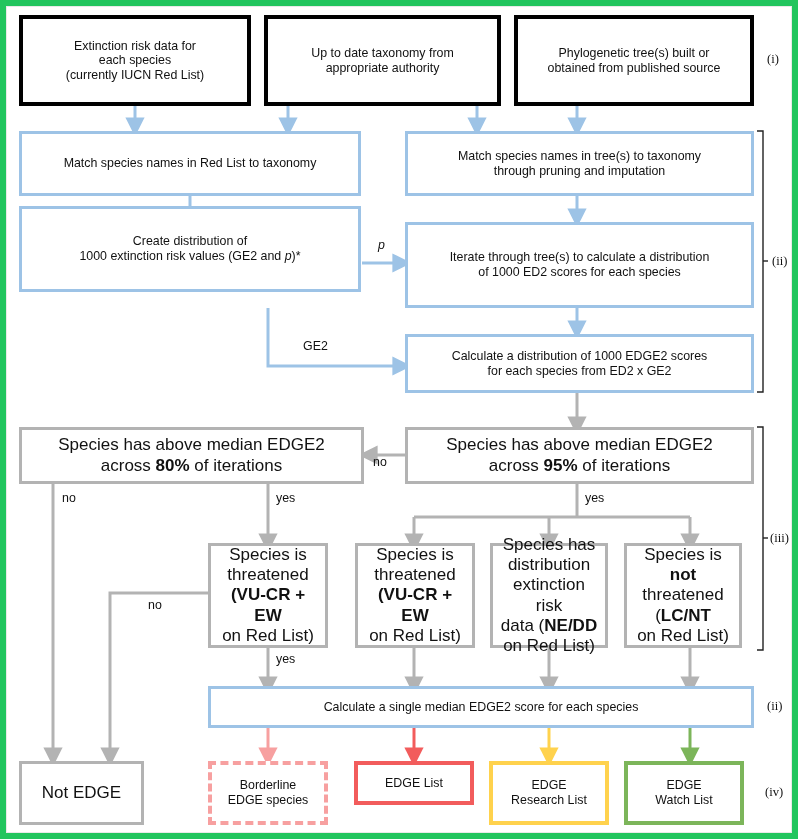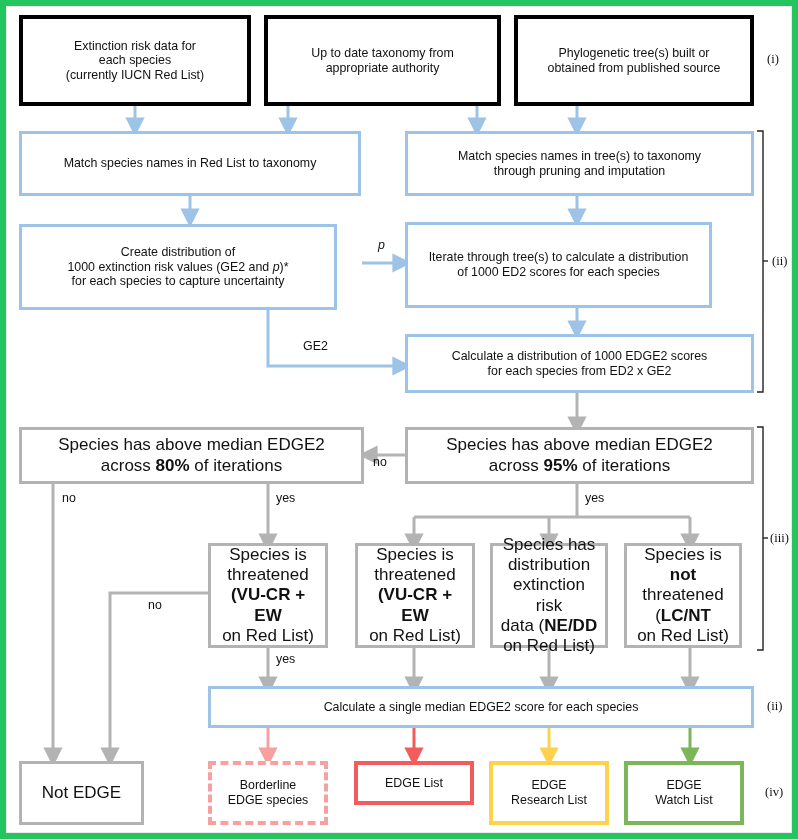--- a/index.html
+++ b/index.html
@@ -127,29 +127,28 @@
   <div class="t">Match species names in Red List to taxonomy</div>
 </div>
 
 <div class="box blue" style="left:405px;top:131px;width:349px;height:65px;">
   <div class="t">
     <div>Match species names in tree(s) to taxonomy</div>
     <div>through pruning and imputation</div>
   </div>
 </div>
 
-<div class="box blue" style="left:19px;top:224px;width:318px;height:86px;">
+<div class="box blue" style="left:19px;top:206px;width:342px;height:86px;">
   <div class="t">
     <div>Create distribution of</div>
     <div><span>1000 extinction risk values (GE2 and </span><i>p</i><span>)*</span></div>
-    <div>for each species to capture uncertainty</div>
-  </div>
-</div>
-
-<div class="box blue" style="left:405px;top:222px;width:307px;height:86px;">
+  </div>
+</div>
+
+<div class="box blue" style="left:405px;top:222px;width:349px;height:86px;">
   <div class="t">
     <div>Iterate through tree(s) to calculate a distribution</div>
     <div>of 1000 ED2 scores for each species</div>
   </div>
 </div>
 
 <div class="box blue" style="left:405px;top:334px;width:349px;height:59px;">
   <div class="t">
     <div>Calculate a distribution of 1000 EDGE2 scores</div>
     <div>for each species from ED2 x GE2</div>

